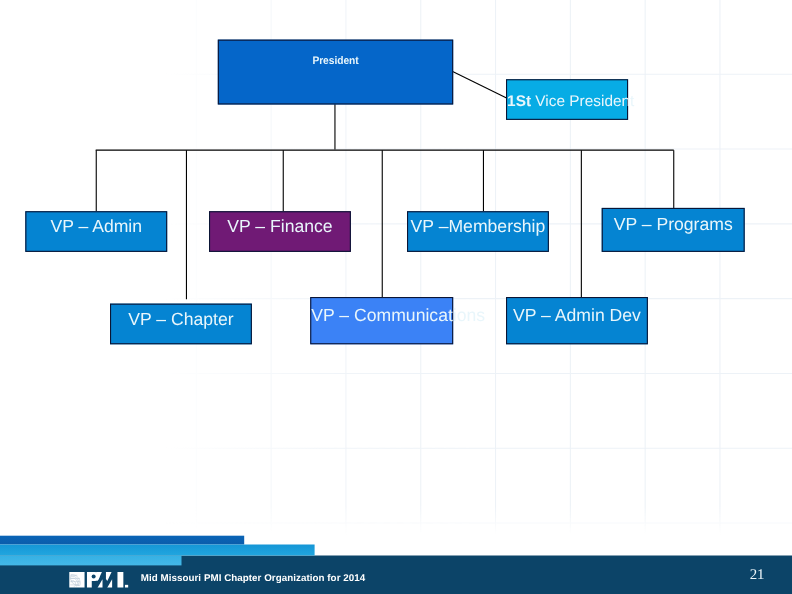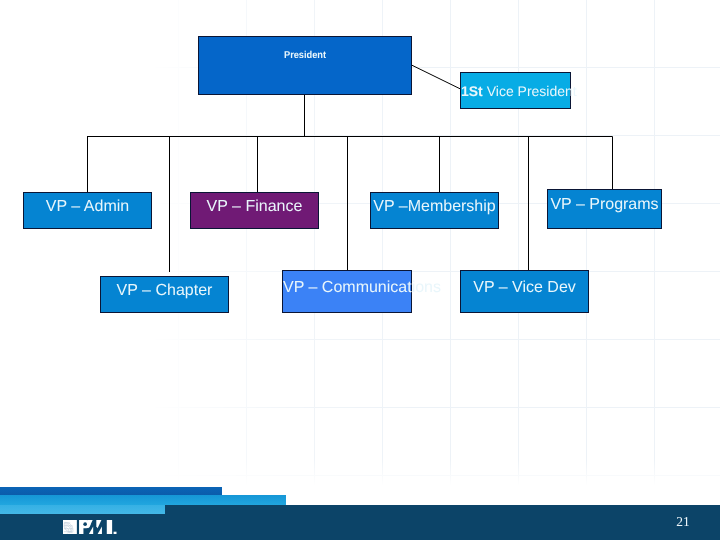--- a/index.html
+++ b/index.html
@@ -35,21 +35,21 @@
   #band-navy{position:absolute;left:0;top:17.5px;width:720px;height:35.5px;background:#0c4468;}
   #band-dark{position:absolute;left:0;top:0;width:222px;height:8px;
              background:linear-gradient(180deg,#0a64b6 0%,#0b5cab 100%);}
   #band-mid{position:absolute;left:0;top:8px;width:286px;height:10px;
             background:linear-gradient(180deg,#1596d6 0%,#21a6df 100%);}
   #band-light{position:absolute;left:0;top:18px;width:165px;height:8.5px;
               background:linear-gradient(180deg,#35b0e4 0%,#44b8e7 100%);}
 
   #footer-text{position:absolute;left:128px;top:32.7px;font-size:8.9px;color:#ffffff;
                font-weight:bold;letter-spacing:0.05px;white-space:nowrap;}
-  #page-num{position:absolute;left:671px;top:26.5px;width:24px;text-align:center;
+  #page-num{position:absolute;left:671px;top:26.5px;width:24px;text-align:right;
             font-family:"Liberation Serif",serif;font-size:13.5px;color:#eef6fa;}
   #logo{position:absolute;left:62.2px;top:32.8px;width:56px;height:14.6px;}
 </style>
 </head>
 <body>
 
 <div id="slide">
   <svg id="grid" width="720" height="540">
       <line x1="42.5" y1="0" x2="42.5" y2="540" stroke="#edf2f7" stroke-width="1"></line>
       <line x1="110.5" y1="0" x2="110.5" y2="540" stroke="#edf2f7" stroke-width="1"></line>
@@ -90,31 +90,31 @@
       </div>
       <div class="node vp" style="left:23px;top:192px;width:129px;height:37px;background:#0584d2;">
         <span style="top:6px">VP – Admin</span>
       </div>
       <div class="node vp" style="left:190px;top:192px;width:129px;height:37px;background:#701a75;">
         <span style="top:6px">VP – Finance</span>
       </div>
       <div class="node vp" style="left:370px;top:192px;width:129px;height:37px;background:#0584d2;padding-left:22px;">
         <span style="top:6px">VP –Membership</span>
       </div>
-      <div class="node vp" style="left:547px;top:189px;width:115px;height:40px;background:#0584d2;text-align:center;">
+      <div class="node vp" style="left:547px;top:189px;width:130px;height:40px;background:#0584d2;text-align:center;">
         <span style="top:7px">VP – Programs</span>
       </div>
       <div class="node vp" style="left:100px;top:276px;width:129px;height:37px;background:#0584d2;">
         <span style="top:5.5px">VP – Chapter</span>
       </div>
       <div class="node vp" style="left:282px;top:270px;width:130px;height:43px;background:#3b82f6;">
         <span style="top:8.5px">VP – Communications</span>
       </div>
       <div class="node vp" style="left:460px;top:270px;width:129px;height:43px;background:#0584d2;">
-        <span style="top:8.5px">VP – Vice Dev</span>
+        <span style="top:8.5px">VP – Admin Dev</span>
       </div>
     </div>
   <div id="footer">
     <div id="band-navy"></div>
     <div id="band-dark"></div>
     <div id="band-mid"></div>
     <div id="band-light"></div>
 
     <svg id="logo" viewBox="0 0 222 60">
 
@@ -142,15 +142,16 @@
         <path d="M101 0 L122 0 L106 34 L101 26 z"></path>
         <path d="M137 0 L158 0 L142 34 L137 26 z"></path>
         <path d="M105 60 L124 27 L124 60 z"></path>
         <path d="M141 60 L160 27 L160 60 z"></path>
       </g>
 
       <rect x="180" y="0" width="22" height="60" fill="#ffffff"></rect>
       <rect x="208" y="48" width="12" height="12" fill="#ffffff"></rect>
     </svg>
 
+    <div id="footer-text">Mid Missouri PMI Chapter Organization for 2014</div>
     <div id="page-num">21</div>
   </div>
 </div>
 
 </body></html>

